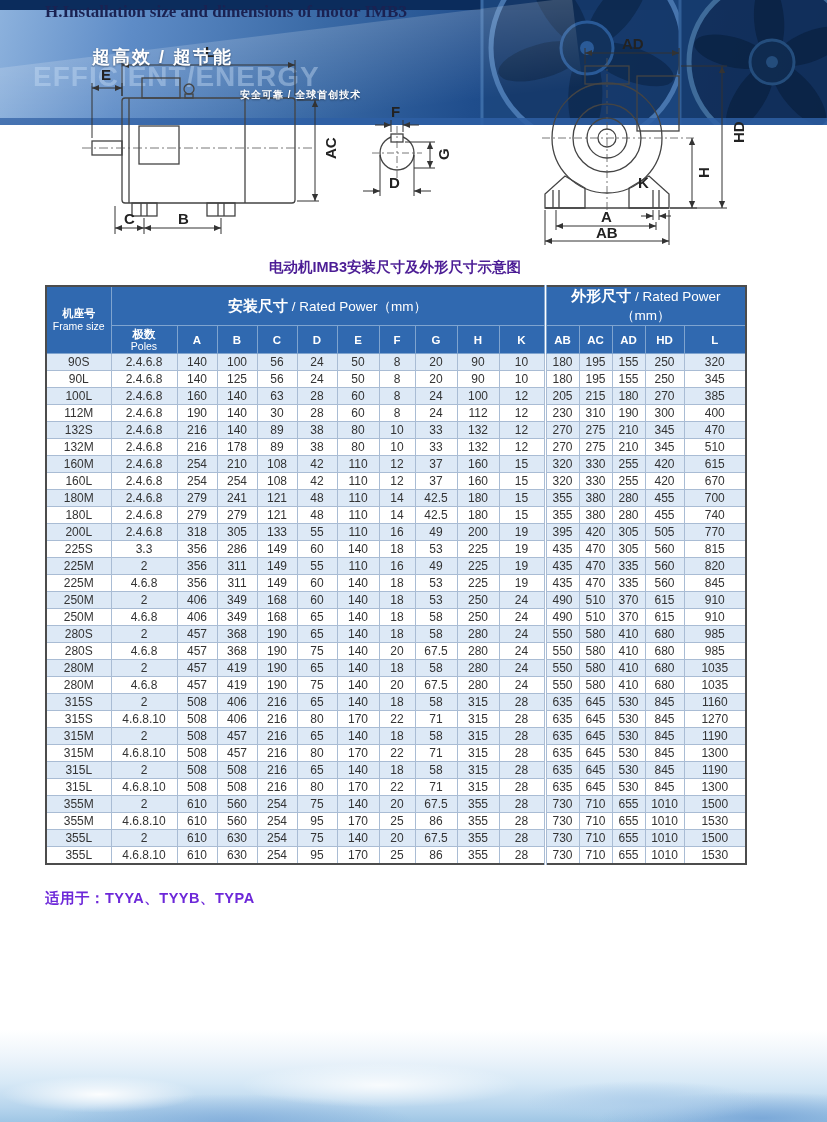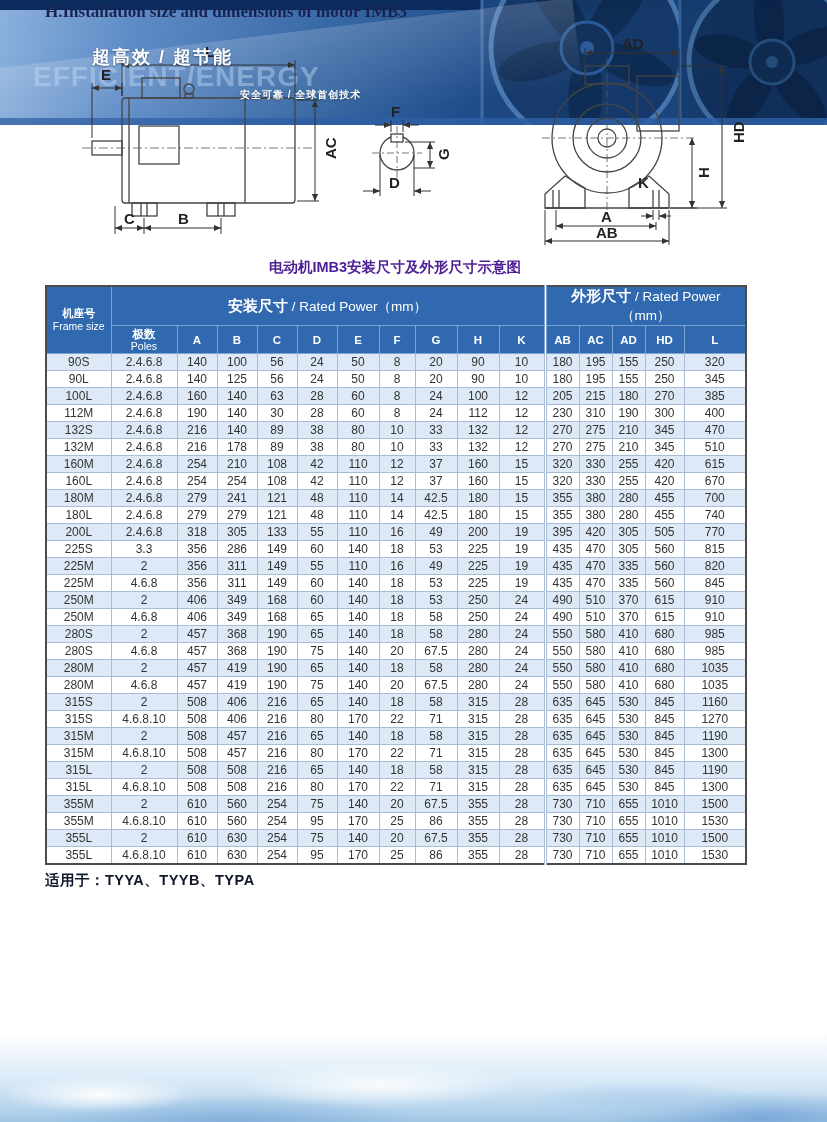--- a/index.html
+++ b/index.html
@@ -36,21 +36,21 @@
   .gcn{font-size:15px;font-weight:bold;}
   .gen{font-size:13.5px;font-weight:normal;}
   th.frame{font-size:11px;font-weight:bold;line-height:13px;}
   th.poles{font-size:11px;font-weight:bold;line-height:12px;margin-top:44px;}
   #subhead th{height:27px;font-size:11.5px;font-weight:bold;}
   .en{font-weight:normal;font-size:10.5px;}
   td{font-size:12px;height:16px;line-height:16px;color:#333;background:#fff;}
   tr.alt td{background:#dde9f6;}
   td.gsep,th.gsep{border-left:3px double #a9bcd4;}
   thead th.gsep{border-left:3px double #7fa4cf;margin-left:8px;}
-  .footer{margin-top:6px;font-weight:bold;font-size:14.5px;color:#0f172a;letter-spacing:.5px;}
+  .footer{margin-top:24px;font-weight:bold;font-size:14.5px;color:#6d28d9;letter-spacing:.5px;}
   
   .snow{position:absolute;bottom:0;left:0;width:100%;height:92px;z-index:1;background:
     radial-gradient(140px 26px at 12% 70%, rgba(255,255,255,.95), rgba(255,255,255,0) 70%),
     radial-gradient(200px 32px at 46% 60%, rgba(255,255,255,.85), rgba(255,255,255,0) 70%),
     radial-gradient(170px 30px at 78% 78%, rgba(173,205,234,.9), rgba(255,255,255,0) 70%),
     radial-gradient(230px 38px at 92% 96%, rgba(116,163,214,.85), rgba(255,255,255,0) 70%),
     radial-gradient(260px 40px at 28% 100%, rgba(126,170,217,.8), rgba(255,255,255,0) 70%),
     linear-gradient(180deg,#ffffff 0%,#eef5fb 28%,#d6e8f6 58%,#b7d5ed 84%,#9fc6e5 100%);}
 </style>
 </head>

